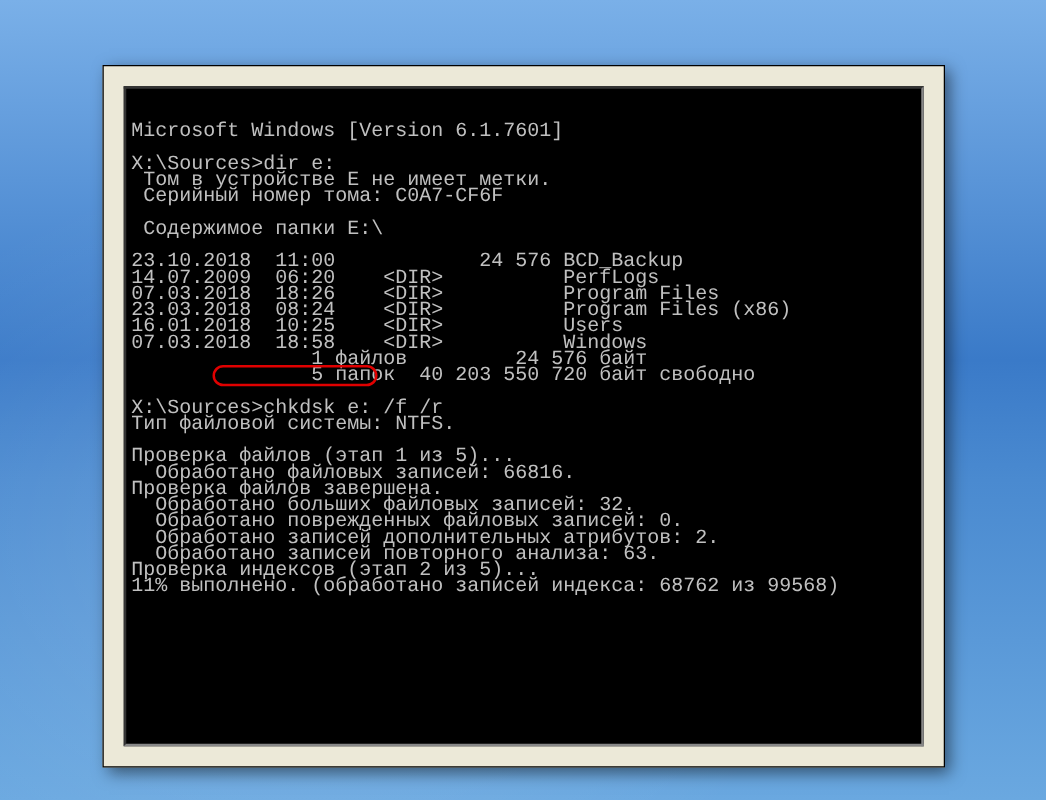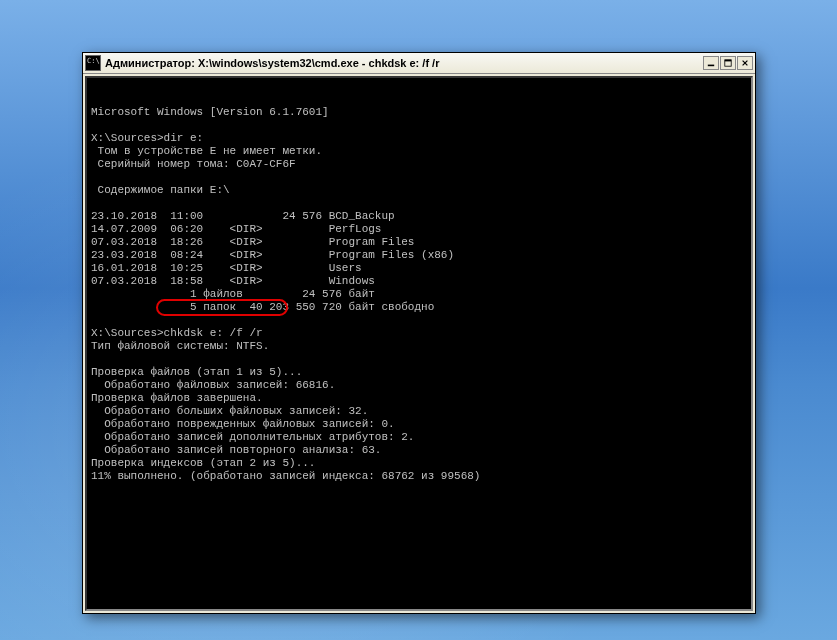--- a/index.html
+++ b/index.html
@@ -86,66 +86,43 @@
   .titlebar-btn svg {
     width: 8px;
     height: 8px;
     display: block;
     margin: 2px auto 0;
   }
   .console {
     flex: 1;
     background: #000;
     border: 2px inset #888;
-    margin: 2px;
+    margin: 16px;
     padding: 2px 4px;
     font-family: "Lucida Console", "Courier New", monospace;
-    font-size: 11px;
+    font-size: 16px;
     line-height: 13px;
     color: #c0c0c0;
     white-space: pre;
     overflow: hidden;
     position: relative;
   }
   .highlight-annotation {
     position: absolute;
     border: 2px solid #e00000;
     border-radius: 12px;
     pointer-events: none;
   }
 </style>
 </head>
 <body>
 
 <div class="desktop-bg"></div>
 
 <div class="window">
-  <div class="titlebar">
-    <div class="titlebar-icon"></div>
-    <div class="titlebar-text">Администратор: X:\windows\system32\cmd.exe - chkdsk  e: /f /r</div>
-    <div class="titlebar-buttons">
-      <div class="titlebar-btn">
-        <svg viewBox="0 0 10 10">
-            <line x1="1" y1="8" x2="9" y2="8" stroke="#000" stroke-width="2"></line>
-          </svg>
-      </div>
-      <div class="titlebar-btn">
-        <svg viewBox="0 0 10 10">
-            <rect x="1" y="1" width="8" height="8" fill="none" stroke="#000" stroke-width="1"></rect>
-            <line x1="1" y1="2" x2="9" y2="2" stroke="#000" stroke-width="2"></line>
-          </svg>
-      </div>
-      <div class="titlebar-btn">
-        <svg viewBox="0 0 10 10">
-            <line x1="2" y1="2" x2="8" y2="8" stroke="#000" stroke-width="1.5"></line>
-            <line x1="8" y1="2" x2="2" y2="8" stroke="#000" stroke-width="1.5"></line>
-          </svg>
-      </div>
-    </div>
-  </div>
   <div class="console">
     <div id="console-lines">Microsoft Windows [Version 6.1.7601]
 
 X:\Sources&gt;dir e:
  Том в устройстве E не имеет метки.
  Серийный номер тома: C0A7-CF6F
 
  Содержимое папки E:\
 
 23.10.2018  11:00            24 576 BCD_Backup

